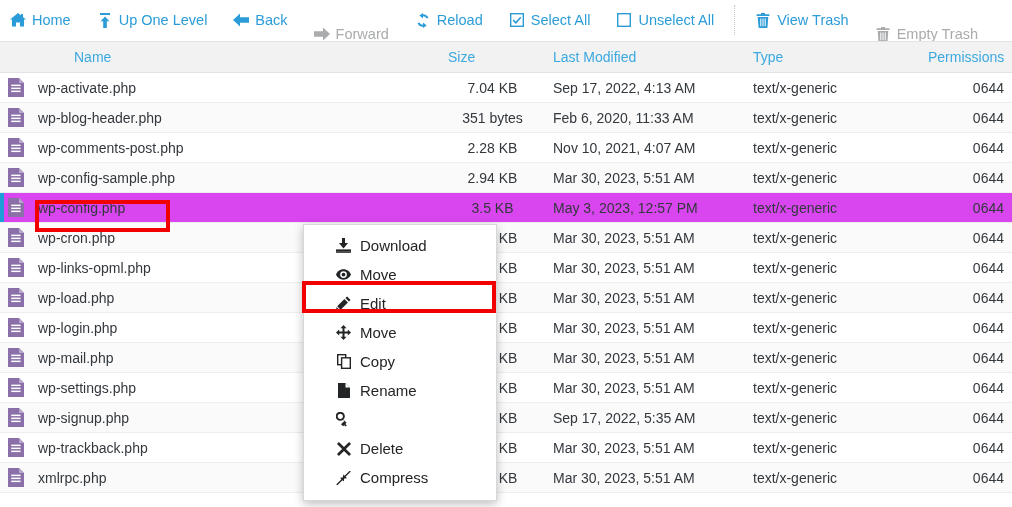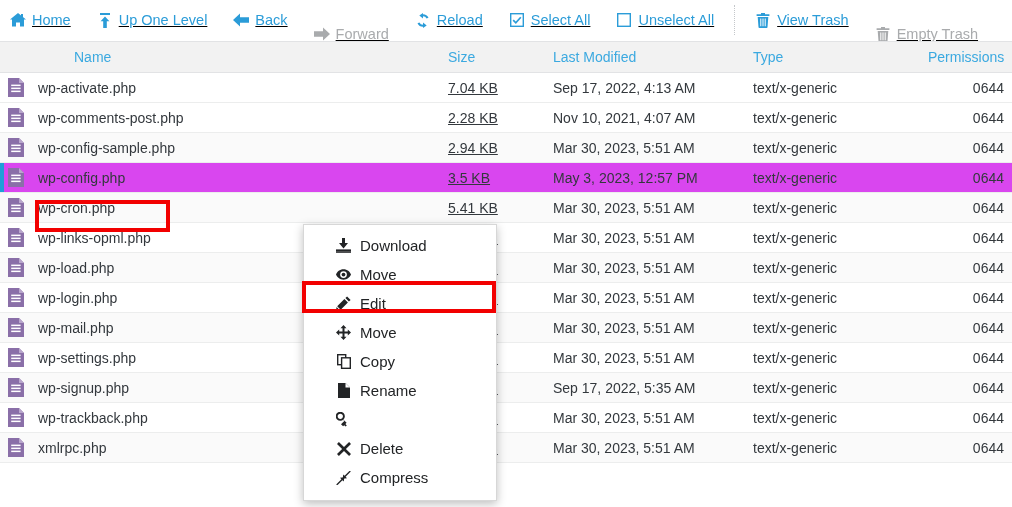--- a/index.html
+++ b/index.html
@@ -13,21 +13,20 @@
 
   
   .toolbar {
     height: 41px;
     display: flex;
     align-items: center;
     padding-left: 10px;
     background: #ffffff;
     border-bottom: 1px solid #ffffff;
     position: relative;
-    text-decoration: underline;
   }
   .tb-btn {
     display: flex;
     align-items: center;
     gap: 6px;
     font-size: 14.5px;
     color: #2b9cd8;
     white-space: nowrap;
     padding: 2px 0;
     cursor: pointer;
@@ -78,21 +77,21 @@
     border-bottom: 1px solid #eceded;
     white-space: nowrap;
     overflow: hidden;
   }
   table.files tbody tr.odd  td { background: #ffffff; }
   table.files tbody tr.even td { background: #fafafa; }
   table.files tbody tr.selected td { background: #d946ef; }
 
   td.c-icon { padding-left: 10px; padding-right: 0; }
   td.c-name { padding-left: 14px; }
-  td.c-size { text-align: left; padding-right: 12px; text-decoration: underline; }
+  td.c-size { text-align: center; padding-right: 12px; }
   td.c-mod  { padding-left: 12px; }
   td.c-type { padding-left: 12px; }
   td.c-perm { text-align: right; padding-right: 14px; }
 
   
   tr.selected td.c-icon { position: relative; }
   tr.selected td.c-icon::before {
     content: "";
     position: absolute;
     left: 0; top: 0; bottom: 0;
@@ -256,20 +255,36 @@
                 <rect x="3.2" y="9.6" width="9.4" height="1.5" fill="#ffffff"></rect>
                 <rect x="3.2" y="12.6" width="9.4" height="1.5" fill="#ffffff"></rect>
               </svg>
             </td>
             <td class="c-name">wp-activate.php</td>
             <td class="c-size">7.04 KB</td>
             <td class="c-mod">Sep 17, 2022, 4:13 AM</td>
             <td class="c-type">text/x-generic</td>
             <td class="c-perm">0644</td>
           </tr>
+          <tr class="even">
+            <td class="c-icon">
+              <svg class="fileicon" width="16" height="19" viewBox="0 0 16 19">
+                <path fill="#8a6fa8" d="M0 0h11l5 5v14H0V0z"></path>
+                <path fill="#b9a6cc" d="M11 0l5 5h-5V0z"></path>
+                <rect x="3.2" y="6.6" width="9.4" height="1.5" fill="#ffffff"></rect>
+                <rect x="3.2" y="9.6" width="9.4" height="1.5" fill="#ffffff"></rect>
+                <rect x="3.2" y="12.6" width="9.4" height="1.5" fill="#ffffff"></rect>
+              </svg>
+            </td>
+            <td class="c-name">wp-blog-header.php</td>
+            <td class="c-size">351 bytes</td>
+            <td class="c-mod">Feb 6, 2020, 11:33 AM</td>
+            <td class="c-type">text/x-generic</td>
+            <td class="c-perm">0644</td>
+          </tr>
           <tr class="odd">
             <td class="c-icon">
               <svg class="fileicon" width="16" height="19" viewBox="0 0 16 19">
                 <path fill="#8a6fa8" d="M0 0h11l5 5v14H0V0z"></path>
                 <path fill="#b9a6cc" d="M11 0l5 5h-5V0z"></path>
                 <rect x="3.2" y="6.6" width="9.4" height="1.5" fill="#ffffff"></rect>
                 <rect x="3.2" y="9.6" width="9.4" height="1.5" fill="#ffffff"></rect>
                 <rect x="3.2" y="12.6" width="9.4" height="1.5" fill="#ffffff"></rect>
               </svg>
             </td>

